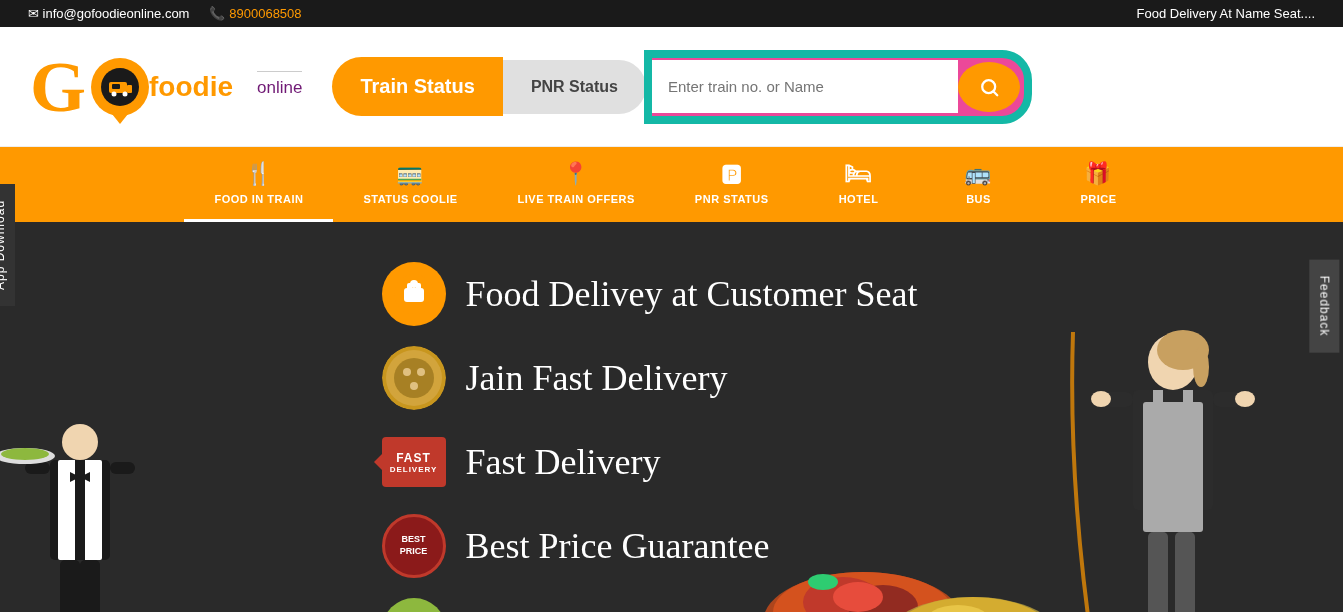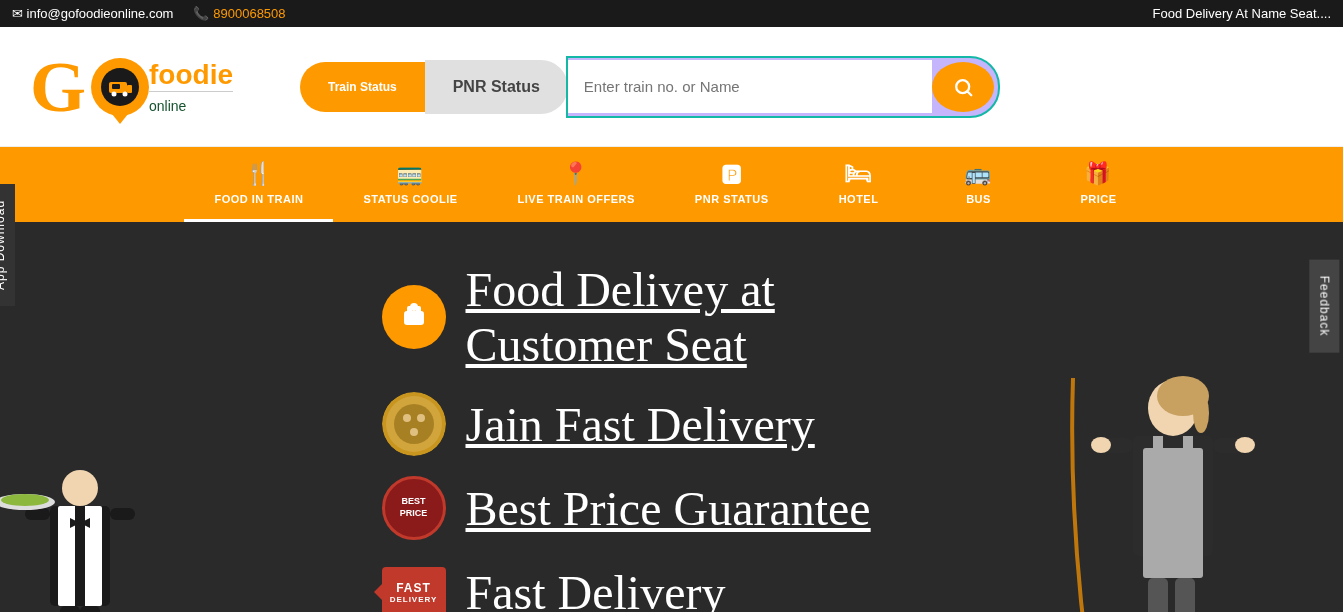--- a/index.html
+++ b/index.html
@@ -5,21 +5,21 @@
     * { margin: 0; padding: 0; box-sizing: border-box; }
     body { font-family: Arial, sans-serif; width: 1343px; overflow-x: hidden; }
 
     
     .top-bar {
       background: #1a1a1a;
       color: #fff;
       display: flex;
       justify-content: space-between;
       align-items: center;
-      padding: 6px 12px;
+      padding: 6px 28px;
       font-size: 13px;
     }
     .top-bar-left { display: flex; gap: 20px; align-items: center; }
     .top-bar-left a { color: #f90; text-decoration: none; }
     .top-bar-email { color: #fff; }
 
     
     .header {
       background: #fff;
       display: flex;
@@ -54,59 +54,59 @@
       border-left: 8px solid transparent;
       border-right: 8px solid transparent;
       border-top: 10px solid #f90;
     }
     .logo-icon-inner {
       width: 38px; height: 38px;
       background: #1a1a1a;
       border-radius: 50%;
       display: flex; align-items: center; justify-content: center;
     }
-    .logo-text { display: flex; flex-direction: column; margin-left: -5px; }
+    .logo-text { display: flex; flex-direction: row; margin-left: -5px; gap: 24px; }
     .logo-foodie { font-size: 28px; color: #f90; font-weight: 700; }
-    .logo-online { font-size: 14px; color: #14532d; border-top: 1px solid #ccc; padding-top: 6px; }
+    .logo-online { font-size: 17px; color: #701a75; border-top: 1px solid #ccc; padding-top: 6px; }
 
     
     .search-bar {
       display: flex;
       align-items: center;
       flex: 1;
       max-width: 700px;
     }
     .tab-train {
       background: #f90;
       color: #fff;
       border: none;
       padding: 18px 28px;
-      font-size: 12px;
+      font-size: 20px;
       font-weight: 700;
       border-radius: 30px 0 0 30px;
       cursor: pointer;
       white-space: nowrap;
     }
     .tab-pnr {
       background: #e0e0e0;
       color: #444;
       border: none;
       padding: 18px 28px;
       font-size: 16px;
       font-weight: 600;
       border-radius: 0 30px 30px 0;
       cursor: pointer;
       white-space: nowrap;
     }
     .search-input-wrap {
       flex: 1;
       display: flex;
       align-items: center;
-      background: #c4b5fd;
-      border: 2px solid #14b8a6;
+      background: #ec4899;
+      border: 8px solid #14b8a6;
       border-radius: 0 30px 30px 0;
       margin-left: -2px;
       overflow: hidden;
     }
     .search-input {
       flex: 1;
       border: none;
       outline: none;
       padding: 18px 16px;
       font-size: 15px;
@@ -201,25 +201,24 @@
       flex-shrink: 0;
       font-size: 26px;
     }
     .feature-icon.food-icon { background: #f90; }
     .feature-icon.jain-icon { background: transparent; overflow: hidden; }
     .feature-icon.fast-icon { background: transparent; }
     .feature-icon.best-icon { background: transparent; }
     .feature-icon.hygenic-icon { background: #8db83e; }
 
     .feature-text {
-      font-size: 48px;
+      font-size: 36px;
       color: #fff;
       font-family: Georgia, serif;
       font-weight: 400;
-      text-decoration: underline;
     }
     
     .fast-badge {
       width: 70px; height: 50px;
       background: #c0392b;
       display: flex; align-items: center; justify-content: center;
       flex-direction: column;
       border-radius: 4px;
       font-size: 9px;
       color: #fff;
@@ -423,37 +422,37 @@
           <circle cx="32" cy="32" r="20" fill="#8b6914" opacity="0.6"></circle>
           <circle cx="25" cy="26" r="4" fill="#e0c080"></circle>
           <circle cx="39" cy="26" r="4" fill="#e0c080"></circle>
           <circle cx="32" cy="40" r="4" fill="#e0c080"></circle>
         </svg>
       </div>
       <span class="feature-text">Jain Fast Delivery</span>
     </div>
 
     <div class="hero-feature">
-      <div class="feature-icon best-icon">
-        <div class="best-badge">
-          <span style="font-size:9px;text-align:center;line-height:1.3;">BEST<br>PRICE</span>
-        </div>
-      </div>
-      <span class="feature-text">Best Price Guarantee</span>
-    </div>
-
-    <div class="hero-feature">
       <div class="feature-icon fast-icon">
         <div class="fast-badge">
           <span style="font-size:12px;font-weight:900;">FAST</span>
           <span style="font-size:8px;letter-spacing:1px;">DELIVERY</span>
           <div style="position:absolute;left:-8px;top:50%;transform:translateY(-50%);width:0;height:0;border-top:12px solid transparent;border-bottom:12px solid transparent;border-right:12px solid #c0392b;"></div>
         </div>
       </div>
       <span class="feature-text">Fast Delivery</span>
+    </div>
+
+    <div class="hero-feature">
+      <div class="feature-icon best-icon">
+        <div class="best-badge">
+          <span style="font-size:9px;text-align:center;line-height:1.3;">BEST<br>PRICE</span>
+        </div>
+      </div>
+      <span class="feature-text">Best Price Guarantee</span>
     </div>
 
     <div class="hero-feature">
       <div class="feature-icon hygenic-icon">
         <svg width="40" height="40" viewBox="0 0 40 40">
           <circle cx="20" cy="20" r="20" fill="#8db83e"></circle>
           <ellipse cx="20" cy="26" rx="14" ry="5" fill="#fff"></ellipse>
           <path d="M8 24 Q20 10 32 24" fill="#fff"></path>
           <circle cx="20" cy="14" r="3" fill="#fff"></circle>
         </svg>

